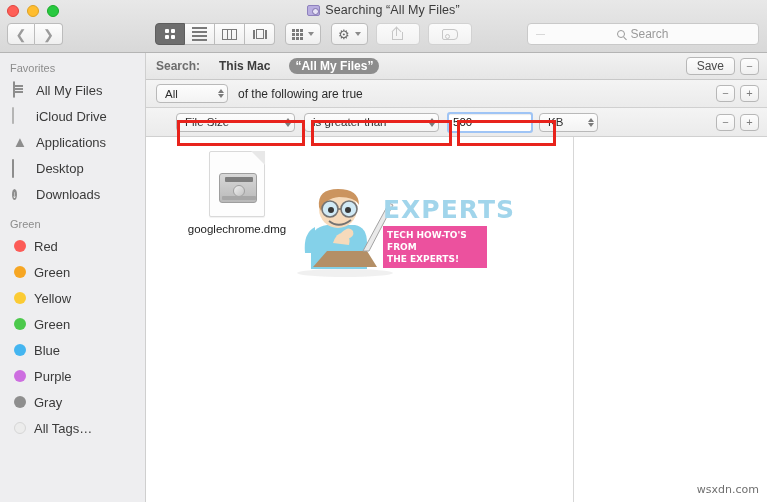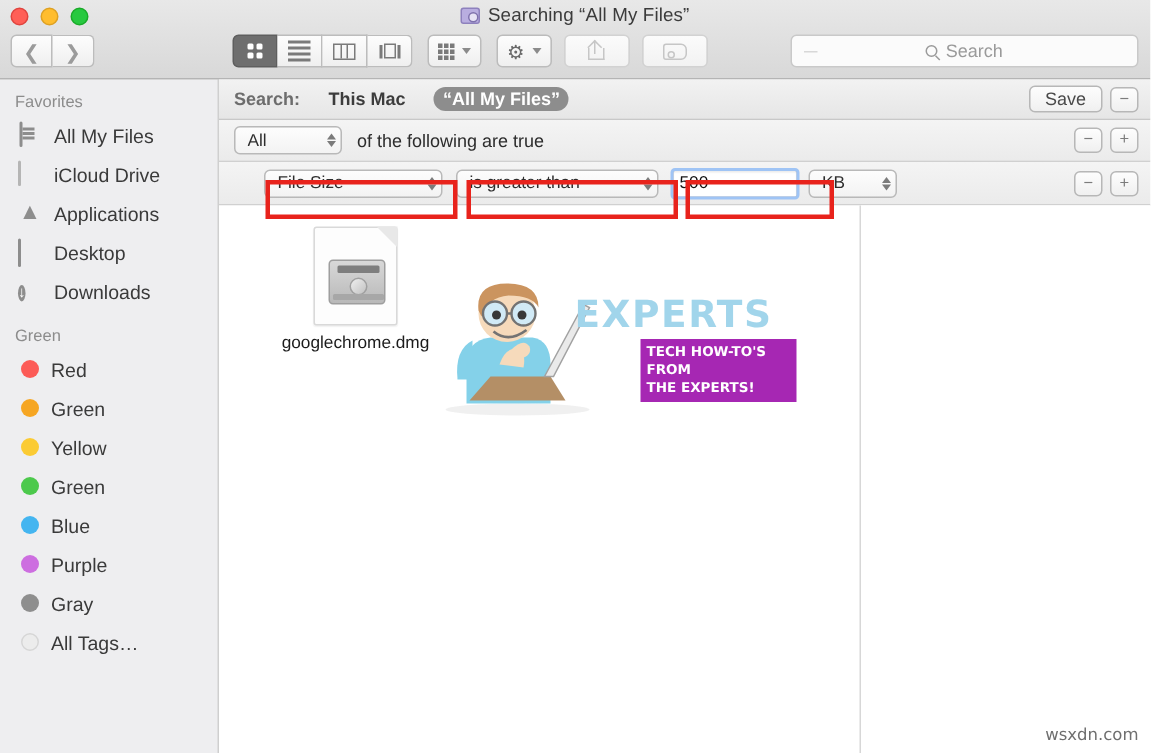--- a/index.html
+++ b/index.html
@@ -286,25 +286,24 @@
     width: 190px; height: 100px;
     opacity: 0.95;
   }
   .wm-text { position: absolute; left: 90px; top: 14px; }
   .wm-appuals {
     font-size: 25px; font-weight: bold; letter-spacing: 1px;
     color: #9dd3ea; font-family: "DejaVu Sans", sans-serif;
   }
   .wm-sub {
     margin-top: 2px;
-    background: #a21caf;
+    background: #ec4899;
     color: #fff; font-size: 9px; font-weight: bold;
     padding: 3px 4px; line-height: 12px; width: 104px;
     font-family: "DejaVu Sans", sans-serif;
-    margin-left: 44px;
   }
 
   .corner-wm {
     position: absolute; right: 8px; bottom: 6px;
     font-size: 11px; color: #6f6f6f;
     font-family: "DejaVu Sans", sans-serif;
   }
 </style>
 </head>
 <body>

